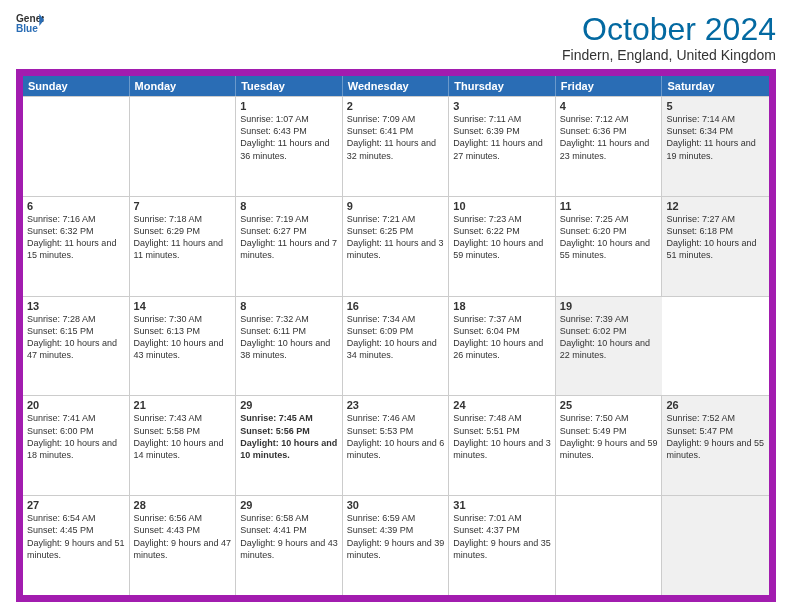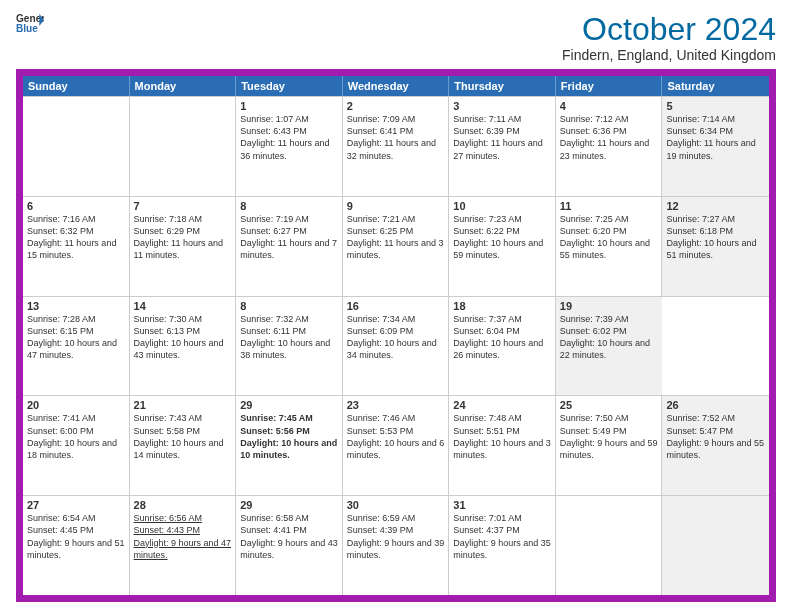--- a/index.html
+++ b/index.html
@@ -292,21 +292,21 @@
         </div>
         <div class="cal-row">
           <div class="cal-cell">
             <span class="day-num">27</span>
             <div class="cell-text" style="white-space: pre-line;">Sunrise: 6:54 AM
 Sunset: 4:45 PM
 Daylight: 9 hours and 51 minutes.</div>
           </div>
           <div class="cal-cell">
             <span class="day-num">28</span>
-            <div class="cell-text" style="white-space: pre-line; text-decoration: underline;">Sunrise: 6:56 AM
+            <div class="cell-text" style="white-space: pre-line;">Sunrise: 6:56 AM
 Sunset: 4:43 PM
 Daylight: 9 hours and 47 minutes.</div>
           </div>
           <div class="cal-cell">
             <span class="day-num">29</span>
             <div class="cell-text" style="white-space: pre-line;">Sunrise: 6:58 AM
 Sunset: 4:41 PM
 Daylight: 9 hours and 43 minutes.</div>
           </div>
           <div class="cal-cell">

